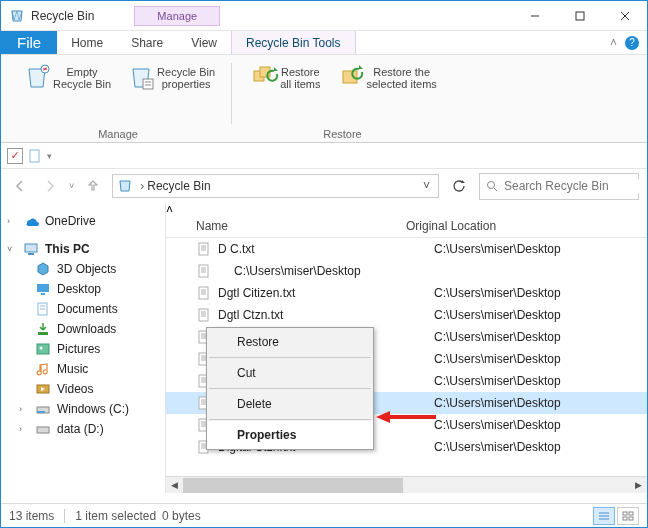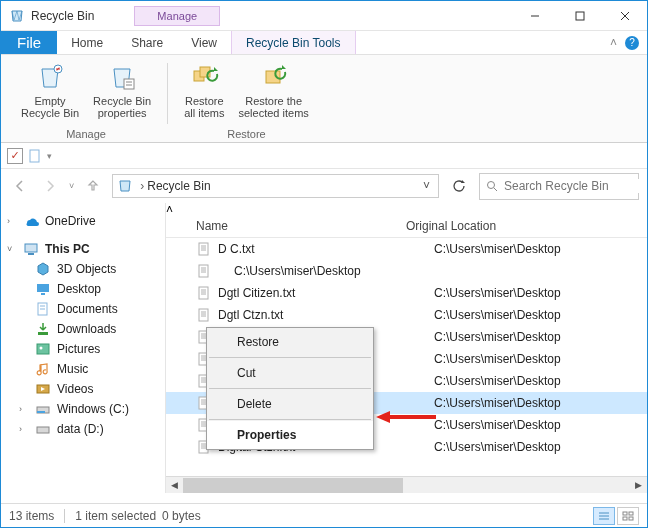--- a/index.html
+++ b/index.html
@@ -19,21 +19,21 @@
 .tab-file { background:#1e8ad6; color:#fff; padding:0 16px; display:flex; align-items:center; font-size:15px; }
 .tab { padding:0 14px; display:flex; align-items:center; color:#444; }
 .tab.tool { background:#f9f3fc; border-left:1px solid #e5cdf0; border-right:1px solid #e5cdf0; color:#0c4a6e; }
 .tabs .right { margin-left:auto; display:flex; align-items:center; padding-right:8px; gap:8px; }
 .help-circle { width:14px; height:14px; border-radius:50%; background:#1e8ad6; color:#fff; font-size:10px; display:flex; align-items:center; justify-content:center; }
 
 
 .ribbon { height:88px; background:#fafafa; border-bottom:1px solid #d0d0d0; display:flex; padding:4px 8px 0; }
 .rgroup { display:flex; flex-direction:column; align-items:center; padding:0 6px; }
 .rgroup .row { display:flex; gap:2px; }
-.rbtn { display:flex; flex-direction:column; align-items:center; padding:2px 6px; text-align:center; min-width:50px; }
+.rbtn { display:flex; flex-direction:row; align-items:center; padding:2px 6px; text-align:center; min-width:50px; }
 .rbtn .ic { width:32px; height:32px; margin-bottom:2px; display:flex; align-items:center; justify-content:center; }
 .rbtn .lbl { font-size:11px; line-height:12px; color:#444; }
 .rgroup .glabel { font-size:11px; color:#666; margin-top:auto; padding:2px 0; }
 .rdiv { width:1px; background:#d8d8d8; margin:4px 4px 18px; }
 
 
 .qat { height:26px; display:flex; align-items:center; padding:0 6px; gap:4px; border-bottom:1px solid #e5e5e5; }
 .qat .chk { width:16px; height:16px; border:1px solid #999; display:flex; align-items:center; justify-content:center; color:#c0392b; font-size:11px; }
 
 

